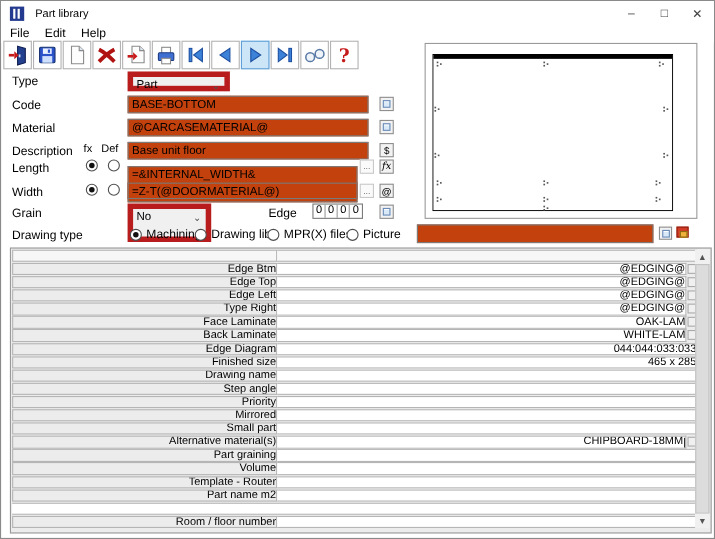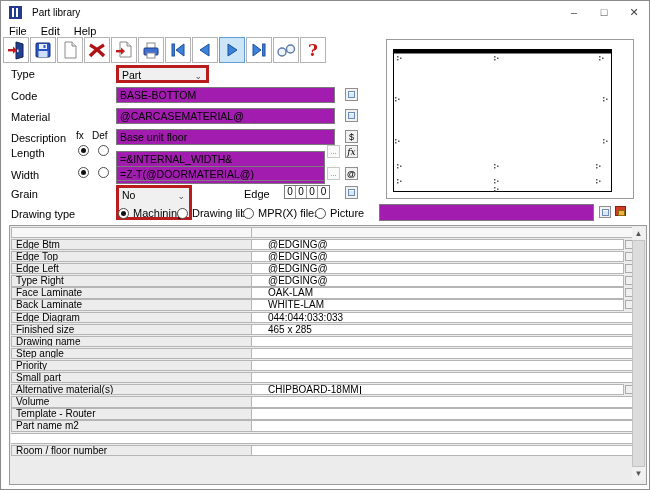--- a/index.html
+++ b/index.html
@@ -19,22 +19,22 @@
   .menuitem{font-size:11px;}
 
   
   .toolbar{position:absolute;left:2px;top:36px;display:flex;gap:1px;}
   .tbtn{width:26px;height:26px;border:1px solid #b3b3b3;background:#fff;padding:2px;display:flex;align-items:center;justify-content:center;}
   .tbtn.active{background:#cde6f7;border:1px solid #5e9fd8;}
   .tbtn svg{width:20px;height:20px;}
 
   
   .flabel{position:absolute;left:10px;white-space:nowrap;}
-  .tfield{position:absolute;border:1px solid #7a7a7a;background:#a21caf;font-size:10.5px;line-height:13px;padding:1px 3px;white-space:nowrap;overflow:hidden;}
-  .combo{position:absolute;border:3px solid #b91c1c;background:#f0f0f0;font-size:10.5px;line-height:15px;padding:0 3px;}
+  .tfield{position:absolute;border:1px solid #7a7a7a;background:#c2410c;font-size:10.5px;line-height:13px;padding:1px 3px;white-space:nowrap;overflow:hidden;}
+  .combo{position:absolute;border:5px solid #b91c1c;background:#f0f0f0;font-size:10.5px;line-height:15px;padding:0 3px;}
   .combo .chev{position:absolute;right:4px;top:1px;color:#555;font-size:9px;}
   .sqbtn{position:absolute;width:13px;height:13px;border:1px solid #8f8f8f;background:#f2f2f2;padding:0;display:flex;align-items:center;justify-content:center;font-size:9px;}
   .sqbtn .grid{width:7px;height:7px;border:1px solid #6b8cb8;background:#d9e9f8;box-shadow:inset 0 1px 0 #fff;}
   .morebtn{position:absolute;width:13px;height:13px;border:1px solid #c9c9c9;background:#fafafa;color:#777;font-size:8px;line-height:9px;text-align:center;padding:0;}
   .radio{position:absolute;width:11px;height:11px;border:1px solid #4d4d4d;border-radius:50%;background:#fff;}
   .radio.sel:before{content:"";position:absolute;left:2px;top:2px;width:5px;height:5px;border-radius:50%;background:#111;}
   .smallhdr{position:absolute;font-size:10px;}
   .edgecells{position:absolute;display:flex;border:1px solid #7a7a7a;background:#fff;}
   .edgecell{width:11px;height:12px;font-size:10px;text-align:center;line-height:12px;border-right:1px solid #9a9a9a;}
   .edgecell:last-child{border-right:0;}
@@ -49,21 +49,21 @@
   
   .machbtn{position:absolute;width:14px;height:15px;border:0;background:transparent;padding:0;}
   .machbtn .m1{position:absolute;left:1px;top:2px;width:11px;height:10px;background:#d23c26;border:1px solid #8c1f10;}
   .machbtn .m2{position:absolute;left:4px;top:6px;width:7px;height:6px;background:#f0b23c;border:1px solid #8c6a10;}
 
   
   .tablewrap{position:absolute;left:8px;top:224px;width:638px;height:260px;border:1px solid #9a9a9a;background:#ececec;}
   .thead{position:absolute;left:1px;top:1px;display:flex;height:11px;}
   .thcell{border:1px solid #b5b5b5;background:#f7f7f7;height:11px;}
   .trows{position:absolute;left:1px;top:13px;width:623px;}
-  .trow{display:flex;height:11.3px;margin-bottom:0.8px;align-items:stretch;}
+  .trow{display:flex;height:11.3px;margin-bottom:0.8px;align-items:stretch;text-align:right;}
   .tlabel{width:241px;background:#ececec;border:1px solid #b5b5b5;font-size:10px;line-height:9.5px;padding:0 0 0 4px;white-space:nowrap;overflow:hidden;}
   .tvalue{flex:1;background:#fff;border:1px solid #b5b5b5;border-left:0;font-size:10px;line-height:9.5px;padding:0 0 0 16px;white-space:nowrap;overflow:hidden;}
   .rowbtn{width:9px;height:9px;margin:1px 0 0 1px;border:1px solid #aaa;background:#f0f0f0;padding:0;flex:0 0 auto;}
   .caret{display:inline-block;width:1px;height:9px;background:#000;vertical-align:text-bottom;margin-left:1px;}
   .vscroll{position:absolute;right:1px;top:1px;width:13px;height:253px;background:#f0f0f0;}
   .varrow{position:absolute;left:0;width:13px;height:13px;background:#f0f0f0;color:#555;font-size:8px;line-height:13px;text-align:center;border:0;padding:0;}
   .vthumb{position:absolute;left:0;top:13px;width:13px;height:227px;background:#dcdcdc;border:1px solid #c2c2c2;}
 </style>
 </head>
 <body>
@@ -316,27 +316,35 @@
         </div>
         <div class="trow">
           <div class="tlabel">Step angle</div>
           <div class="tvalue"></div>
         </div>
         <div class="trow">
           <div class="tlabel">Priority</div>
           <div class="tvalue"></div>
         </div>
         <div class="trow">
+          <div class="tlabel">Mirrored</div>
+          <div class="tvalue"></div>
+        </div>
+        <div class="trow">
           <div class="tlabel">Small part</div>
           <div class="tvalue"></div>
         </div>
         <div class="trow">
           <div class="tlabel">Alternative material(s)</div>
           <div class="tvalue">CHIPBOARD-18MM<span class="caret"></span></div>
           <button class="rowbtn"></button>
+        </div>
+        <div class="trow">
+          <div class="tlabel">Part graining</div>
+          <div class="tvalue"></div>
         </div>
         <div class="trow">
           <div class="tlabel">Volume</div>
           <div class="tvalue"></div>
         </div>
         <div class="trow">
           <div class="tlabel">Template - Router</div>
           <div class="tvalue"></div>
         </div>
         <div class="trow">

